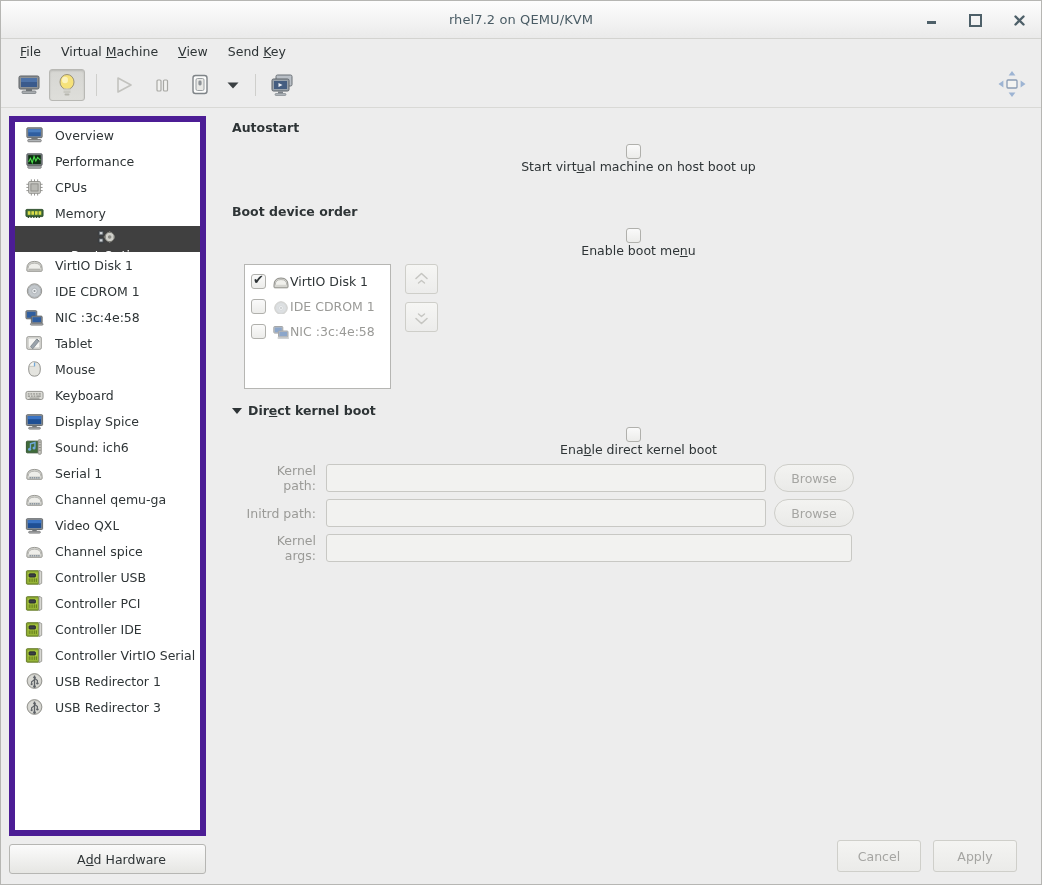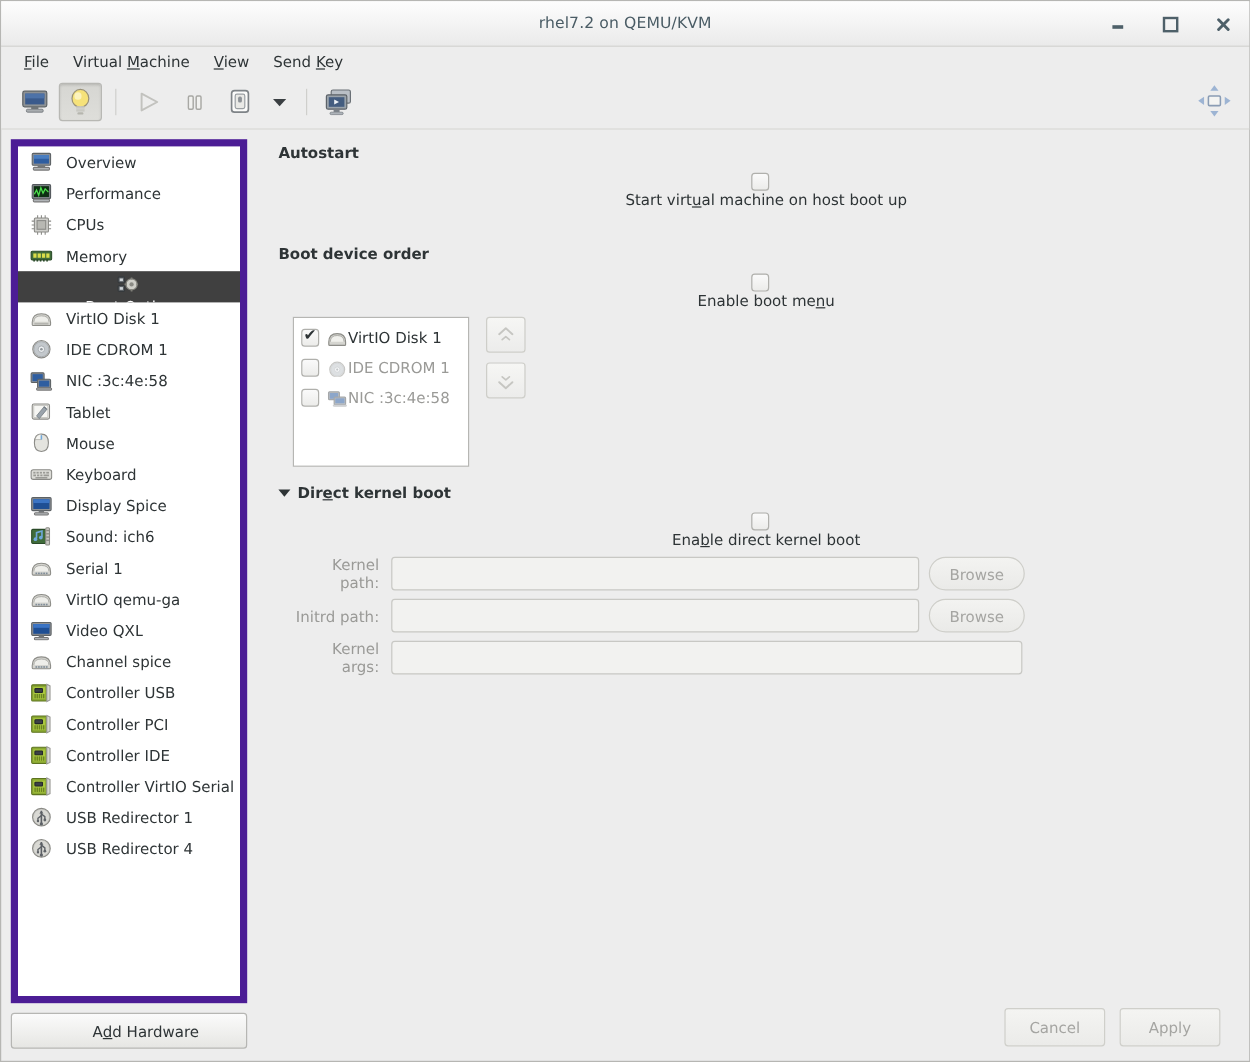--- a/index.html
+++ b/index.html
@@ -518,21 +518,21 @@
                 <path d="M3.5 13.5 Q3.5 8 10.5 8 Q17.5 8 17.5 13.5" fill="#eeeeea" stroke="#a5a5a0" stroke-width=".8"></path>
                 <g fill="#7f8c98">
                   <rect x="5" y="14.6" width="1.6" height="1.5"></rect>
                   <rect x="7.4" y="14.6" width="1.6" height="1.5"></rect>
                   <rect x="9.8" y="14.6" width="1.6" height="1.5"></rect>
                   <rect x="12.2" y="14.6" width="1.6" height="1.5"></rect>
                   <rect x="14.6" y="14.6" width="1.6" height="1.5"></rect>
                 </g>
               </svg>
             </span>
-            <span class="hw-label">VirtIO qemu-ga</span>
+            <span class="hw-label">Channel qemu-ga</span>
           </div>
           <div class="hw-item">
             <span class="hw-icon">
               <svg width="19" height="18" viewBox="0 0 21 20">
                 <rect x="1.5" y="3" width="18" height="12" rx="1" fill="#8d9194" stroke="#5c6164"></rect>
                 <rect x="3" y="4.5" width="15" height="9" fill="#1f4f94"></rect>
                 <rect x="3" y="4.5" width="15" height="3.5" fill="#3b74c4"></rect>
                 <rect x="8" y="15" width="5" height="2" fill="#72777a"></rect>
                 <rect x="4" y="17" width="13" height="2" rx="1" fill="#b0b4b7" stroke="#777"></rect>
               </svg>
@@ -650,21 +650,21 @@
                 <circle cx="10.5" cy="10" r="7" fill="#d9d9d4"></circle>
                 <path d="M10.5 4 V15.5" stroke="#5d6166" stroke-width="1.5"></path>
                 <circle cx="10.5" cy="16.2" r="1.5" fill="#5d6166"></circle>
                 <path d="M10.5 8.5 L7.3 11 V13" stroke="#5d6166" stroke-width="1.3" fill="none"></path>
                 <rect x="6.3" y="12.6" width="2" height="2" fill="#5d6166"></rect>
                 <path d="M10.5 7 L13.7 9.5 V12" stroke="#5d6166" stroke-width="1.3" fill="none"></path>
                 <circle cx="13.7" cy="12.6" r="1.3" fill="#5d6166"></circle>
                 <path d="M10.5 4 L8.6 6.6 H12.4 Z" fill="#5d6166"></path>
               </svg>
             </span>
-            <span class="hw-label">USB Redirector 4</span>
+            <span class="hw-label">USB Redirector 3</span>
           </div>
         </div>
       <div class="addhw-btn" id="addhw">A<u>d</u>d Hardware</div>
     </div>
 
     <div class="main-col">
       <div class="main-pane">
 
         <div class="section-head">Autostart</div>
         <div class="indent">

